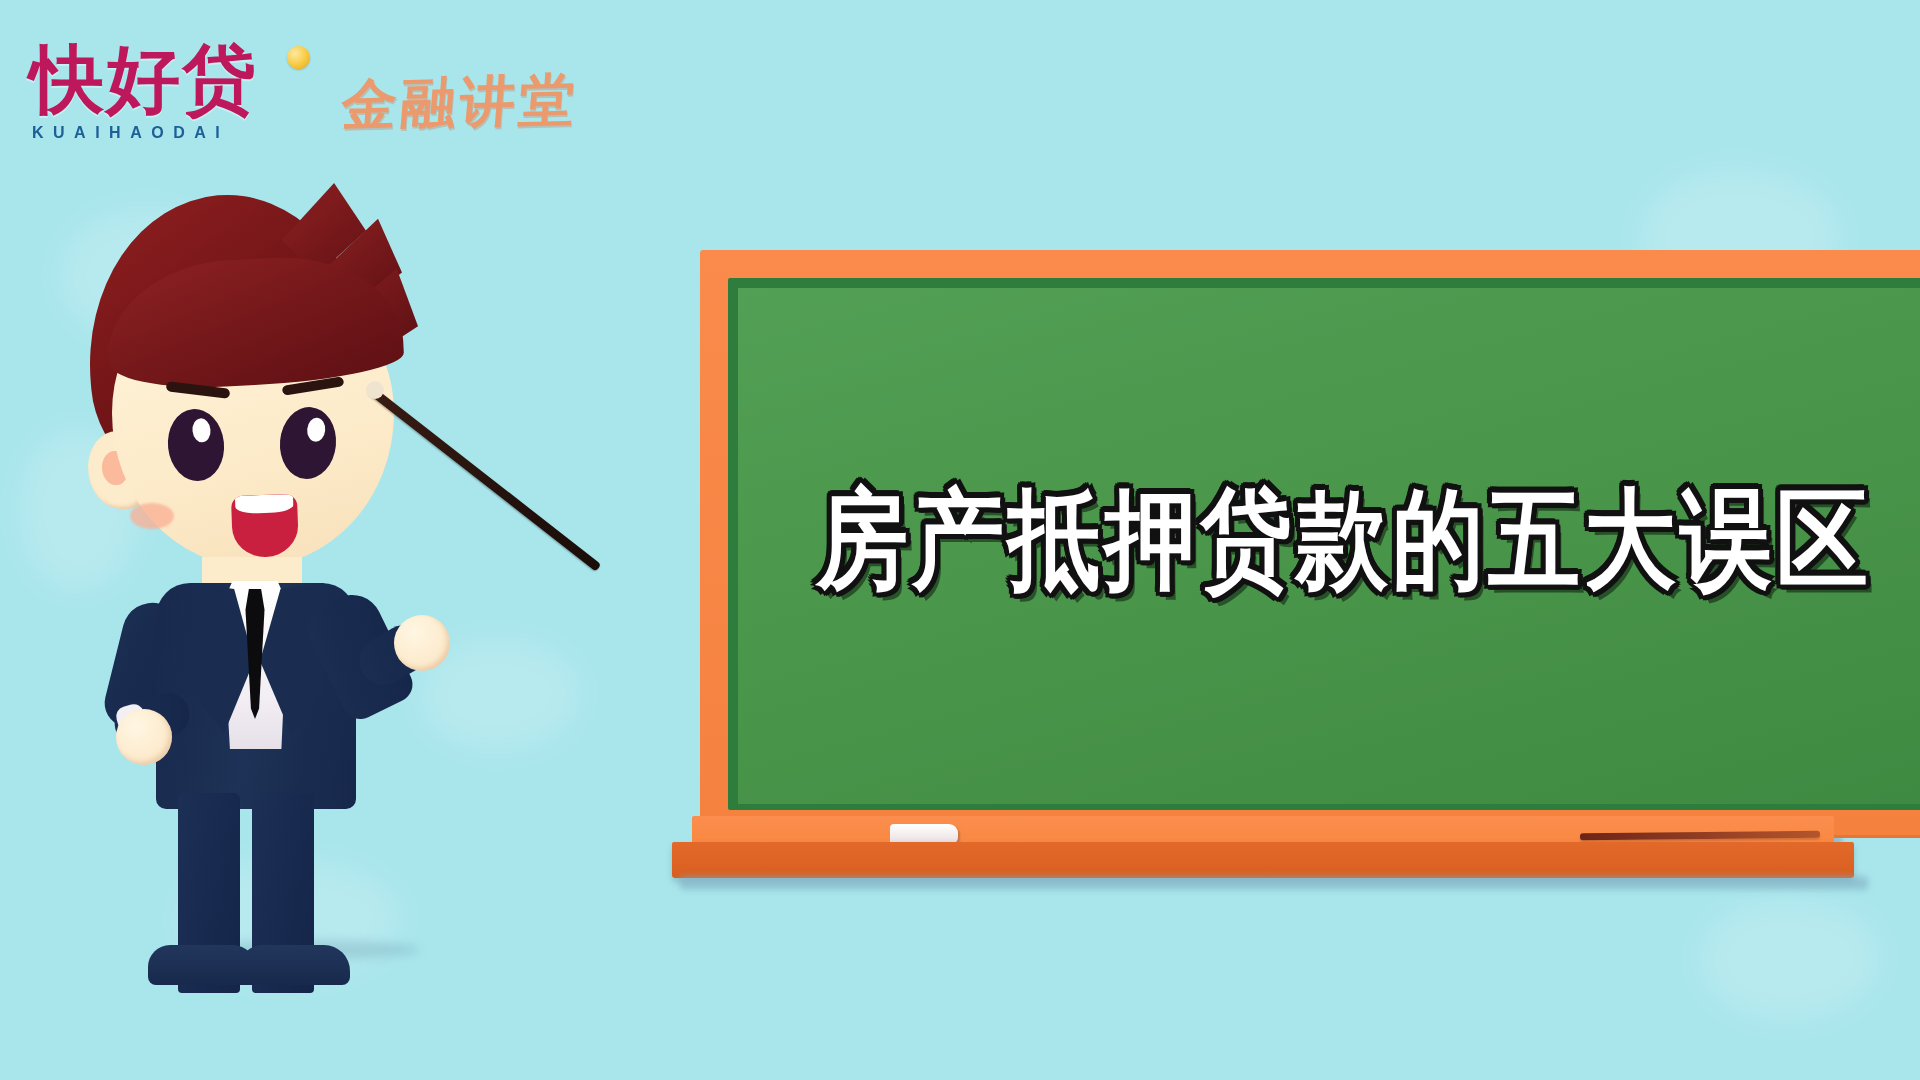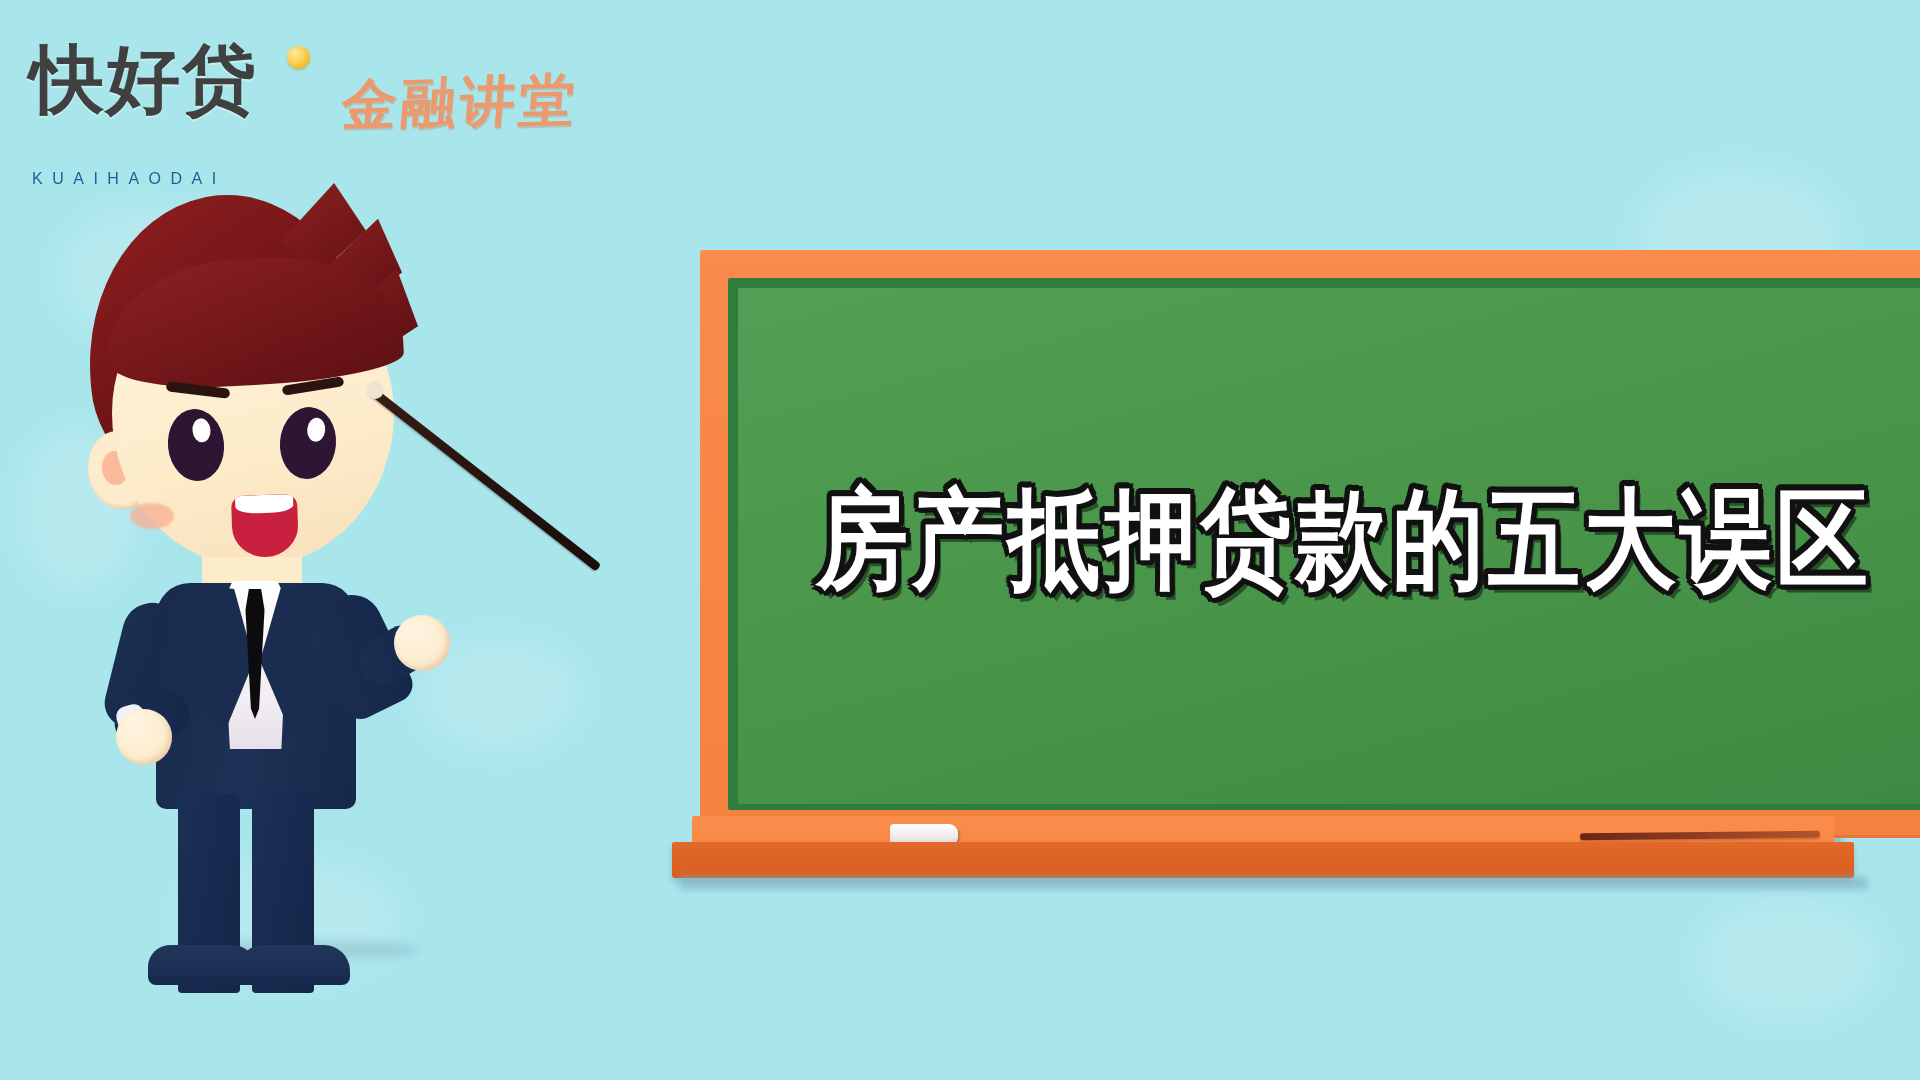--- a/index.html
+++ b/index.html
@@ -12,34 +12,33 @@
 
   
   .blotch{position:absolute;border-radius:46% 54% 52% 48%/50% 46% 54% 50%;
           background:rgba(255,255,255,.16);filter:blur(14px);pointer-events:none;}
 
   
   #logo{position:absolute;left:22px;top:40px;width:640px;height:120px;}
   .logo-cn{
     position:absolute;left:8px;top:2px;
     font-family:"DejaVu Sans","Liberation Sans",sans-serif;
-    font-size:74px;font-weight:bold;color:#404040;letter-spacing:2px;
+    font-size:74px;font-weight:bold;color:#be185d;letter-spacing:2px;
     line-height:1;white-space:nowrap;
     text-shadow:0 2px 0 rgba(255,255,255,.35);
   }
   .coin{
     position:absolute;left:265px;top:6px;width:23px;height:23px;border-radius:50%;
     background:radial-gradient(circle at 35% 32%,#ffe9a0 0%,#f7c93f 55%,#e0a418 100%);
     box-shadow:0 1px 2px rgba(0,0,0,.18);
   }
   .logo-latin{
     position:absolute;left:10px;top:84px;
-    font-size:16px;font-weight:normal;color:#1d5f96;letter-spacing:9.5px;
+    font-size:16px;font-weight:bold;color:#1d5f96;letter-spacing:9.5px;
     white-space:nowrap;
-    margin-top:46px;
   }
   .logo-sub{
     position:absolute;left:320px;top:26px;
     font-family:"DejaVu Serif","Liberation Serif",serif;
     font-size:55px;font-weight:bold;color:#ea9a6c;letter-spacing:4px;
     white-space:nowrap;transform:skewX(-6deg) rotate(-1.5deg);
     text-shadow:1px 2px 0 rgba(200,110,70,.30);
   }
 
   

